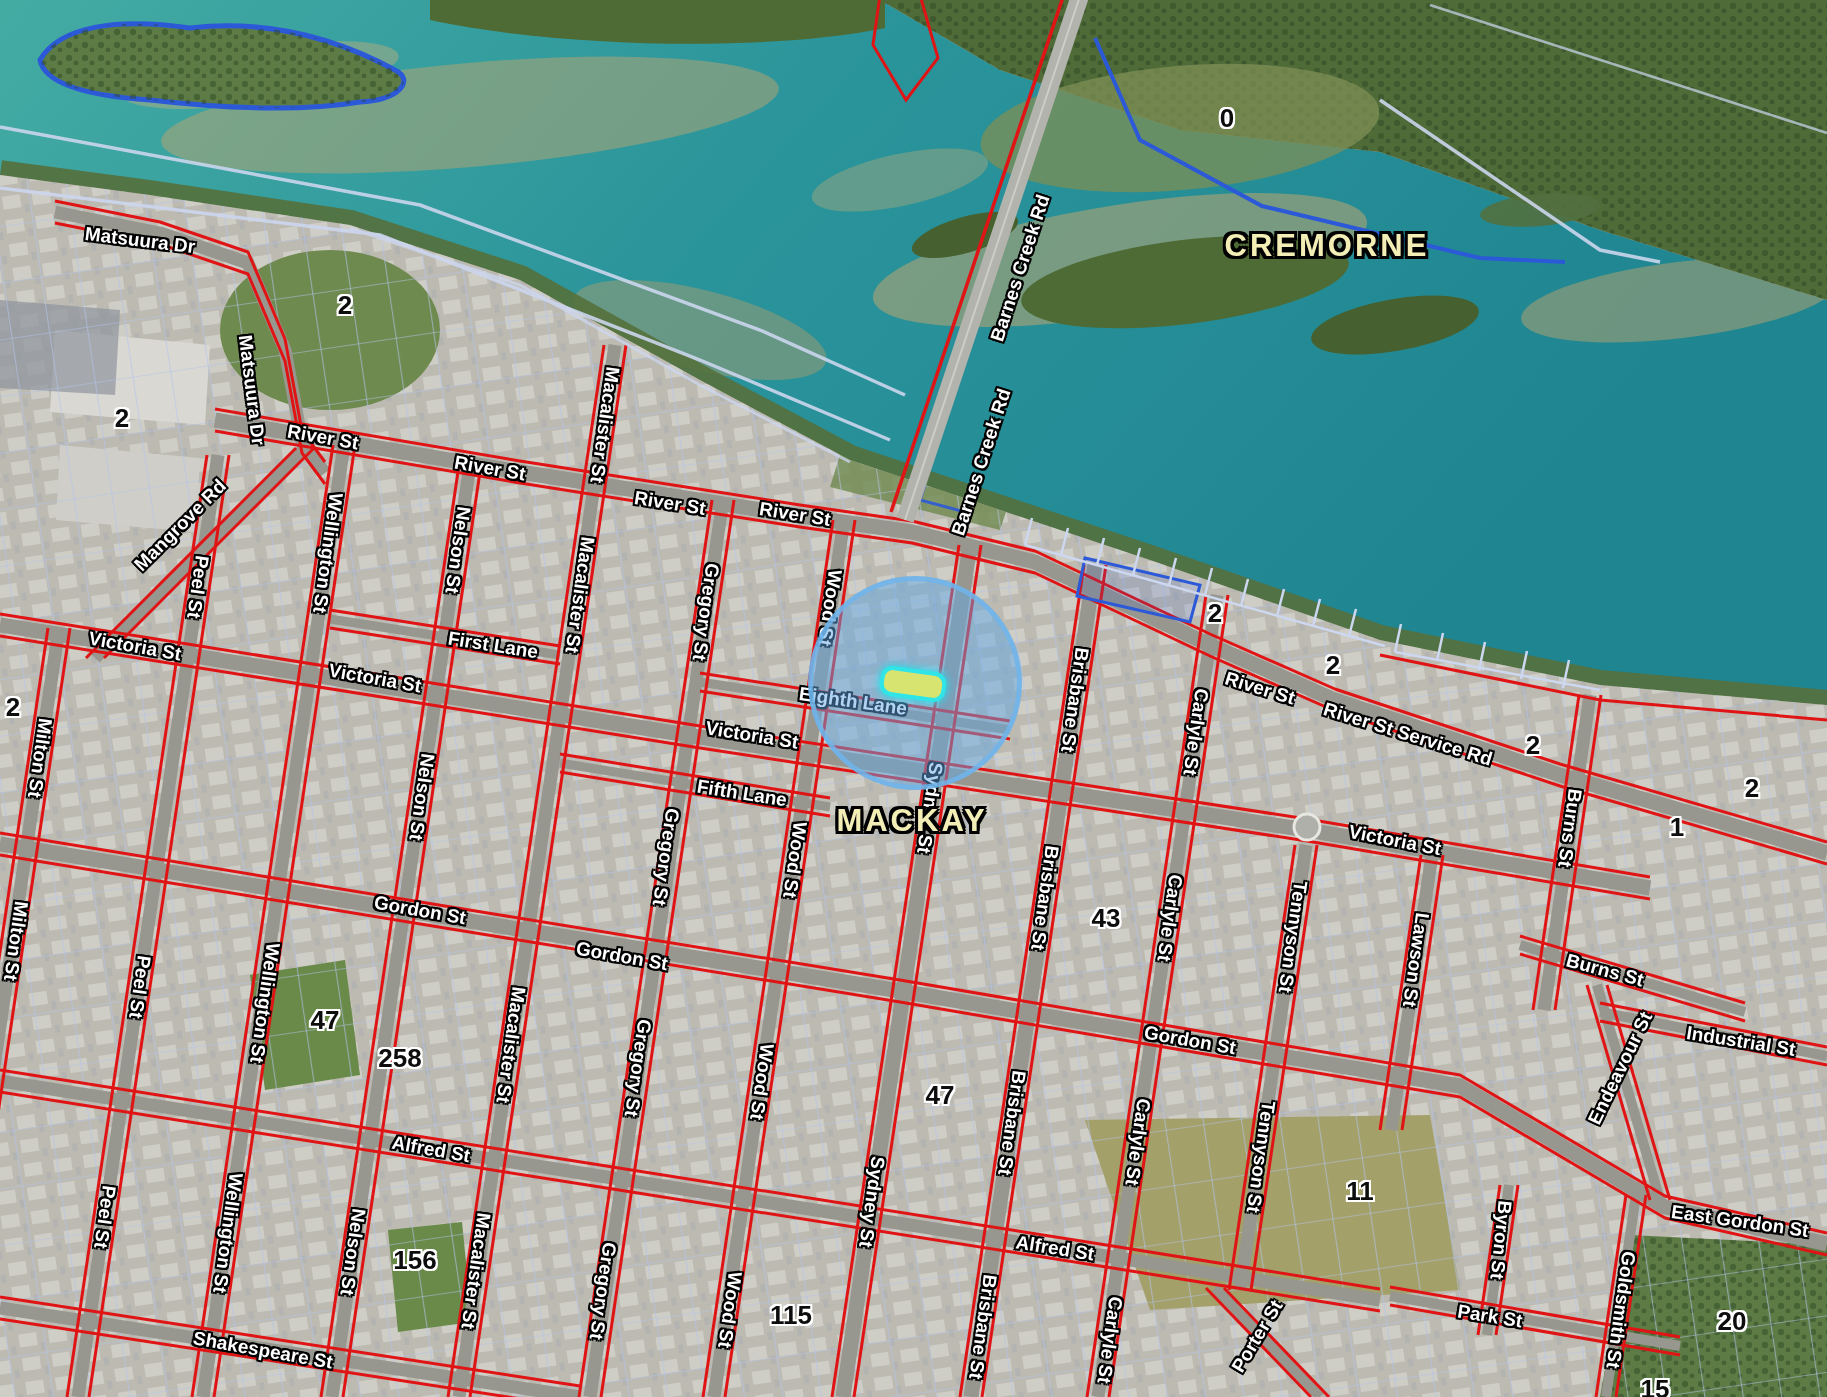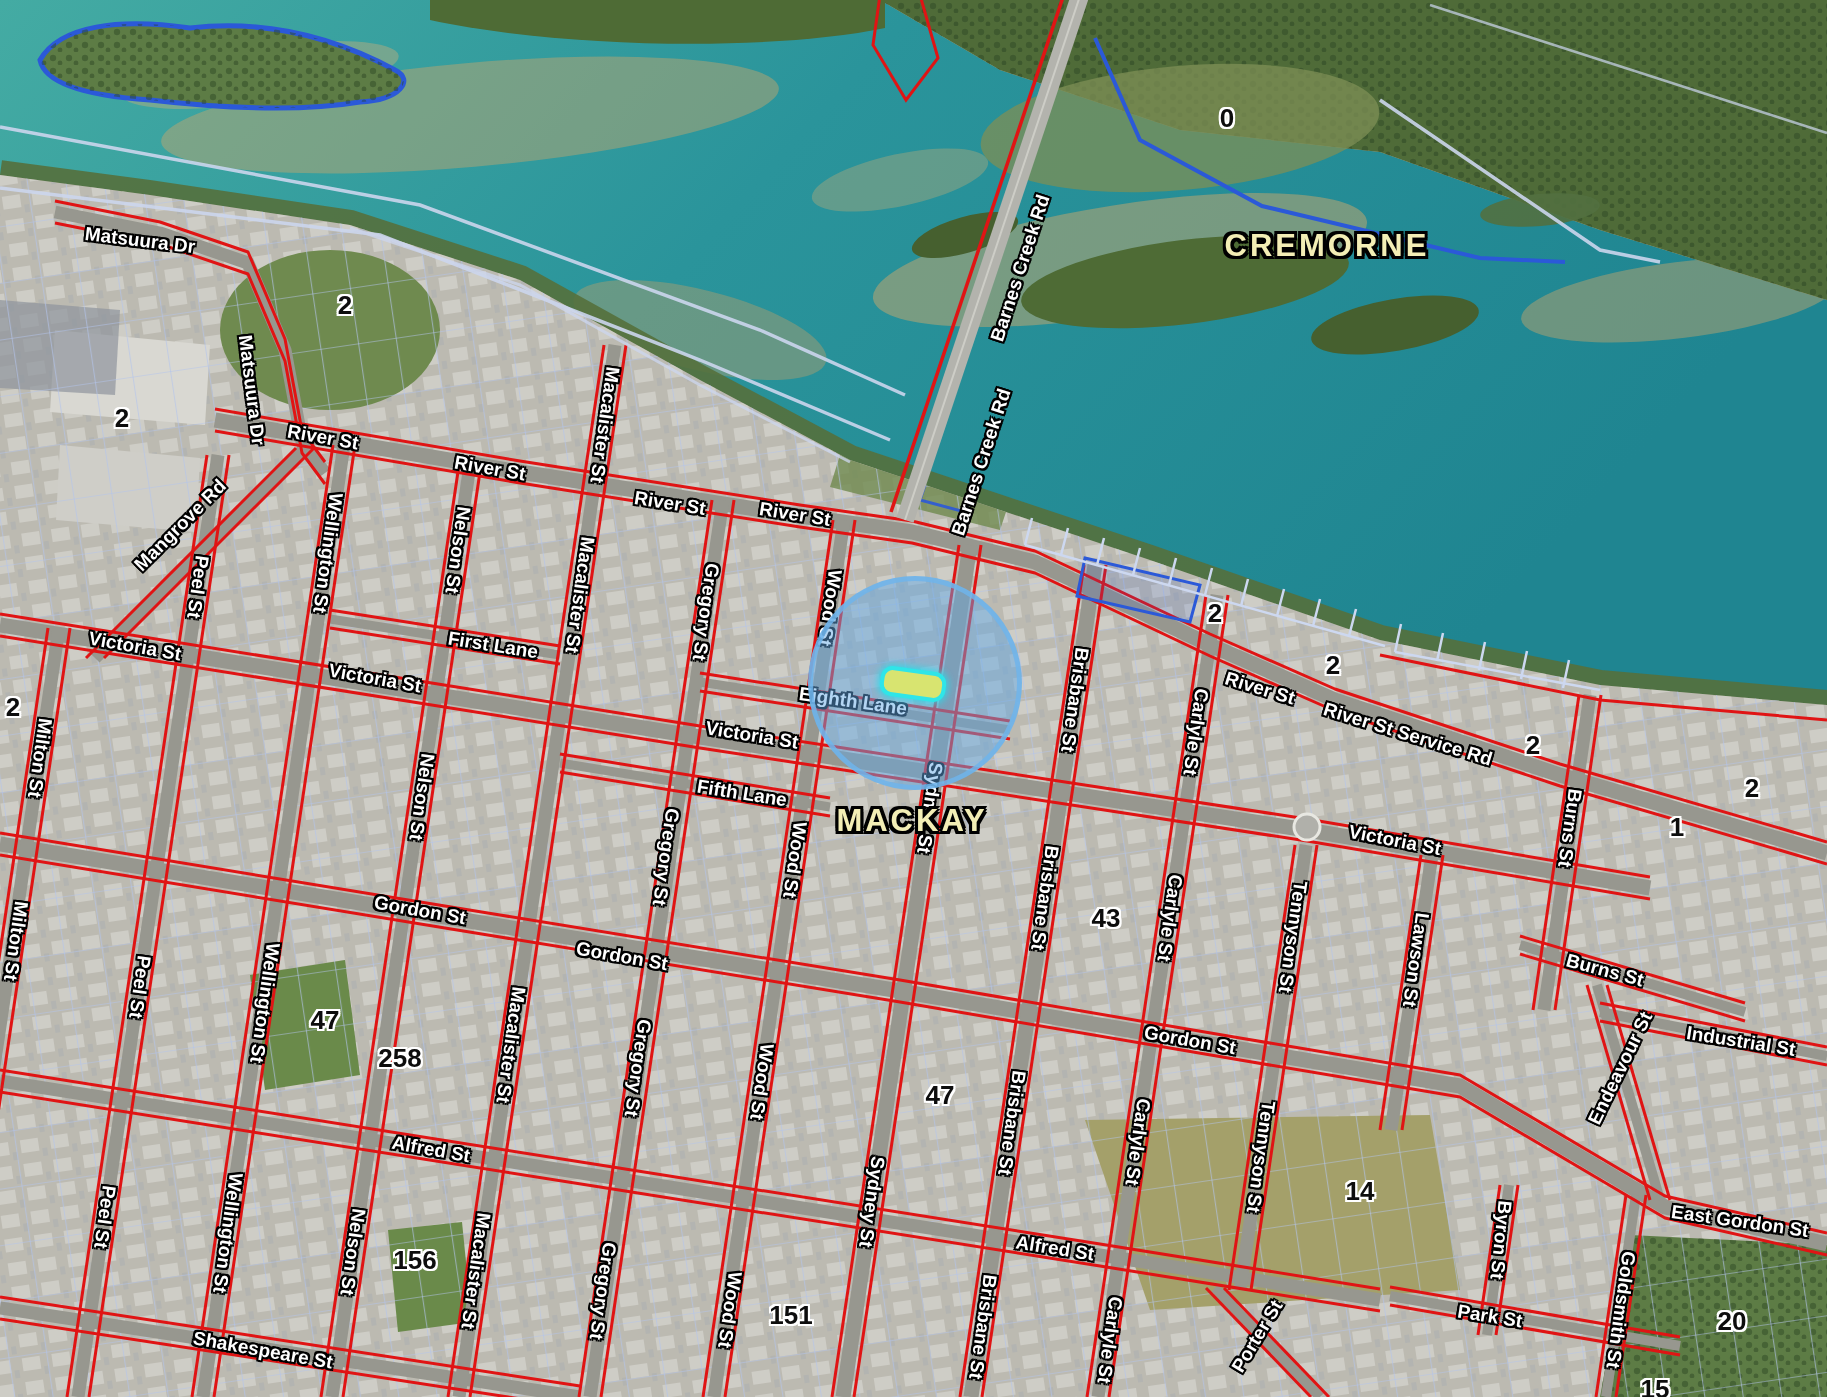--- a/index.html
+++ b/index.html
@@ -369,22 +369,22 @@
       <span class="lbl-lot" style="left: 1215px; top: 613px; transform: translate(-50%, -50%) rotate(0deg);">2</span>
       <span class="lbl-lot" style="left: 1333px; top: 665px; transform: translate(-50%, -50%) rotate(0deg);">2</span>
       <span class="lbl-lot" style="left: 1533px; top: 745px; transform: translate(-50%, -50%) rotate(0deg);">2</span>
       <span class="lbl-lot" style="left: 1752px; top: 788px; transform: translate(-50%, -50%) rotate(0deg);">2</span>
       <span class="lbl-lot" style="left: 1677px; top: 827px; transform: translate(-50%, -50%) rotate(0deg);">1</span>
       <span class="lbl-lot" style="left: 1106px; top: 918px; transform: translate(-50%, -50%) rotate(0deg);">43</span>
       <span class="lbl-lot" style="left: 940px; top: 1095px; transform: translate(-50%, -50%) rotate(0deg);">47</span>
       <span class="lbl-lot" style="left: 325px; top: 1020px; transform: translate(-50%, -50%) rotate(0deg);">47</span>
       <span class="lbl-lot" style="left: 400px; top: 1058px; transform: translate(-50%, -50%) rotate(0deg);">258</span>
       <span class="lbl-lot" style="left: 415px; top: 1260px; transform: translate(-50%, -50%) rotate(0deg);">156</span>
-      <span class="lbl-lot" style="left: 791px; top: 1315px; transform: translate(-50%, -50%) rotate(0deg);">151</span>
-      <span class="lbl-lot" style="left: 1360px; top: 1191px; transform: translate(-50%, -50%) rotate(0deg);">14</span>
+      <span class="lbl-lot" style="left: 791px; top: 1315px; transform: translate(-50%, -50%) rotate(0deg);">115</span>
+      <span class="lbl-lot" style="left: 1360px; top: 1191px; transform: translate(-50%, -50%) rotate(0deg);">11</span>
       <span class="lbl-lot" style="left: 1732px; top: 1321px; transform: translate(-50%, -50%) rotate(0deg);">20</span>
       <span class="lbl-lot" style="left: 1655px; top: 1389px; transform: translate(-50%, -50%) rotate(0deg);">15</span>
       <span class="lbl-locality" style="left: 912px; top: 820px; transform: translate(-50%, -50%) rotate(0deg);">MACKAY</span>
       <span class="lbl-locality" style="left: 1327px; top: 245px; transform: translate(-50%, -50%) rotate(0deg);">CREMORNE</span>
     </div>
 
   <div id="hl-circle" style="left: 915px; top: 683px; width: 204px; height: 204px;"></div>
   <div id="hl-pill" style="left: 913px; top: 684px; width: 58px; height: 22px;"></div>
 
 </div>

